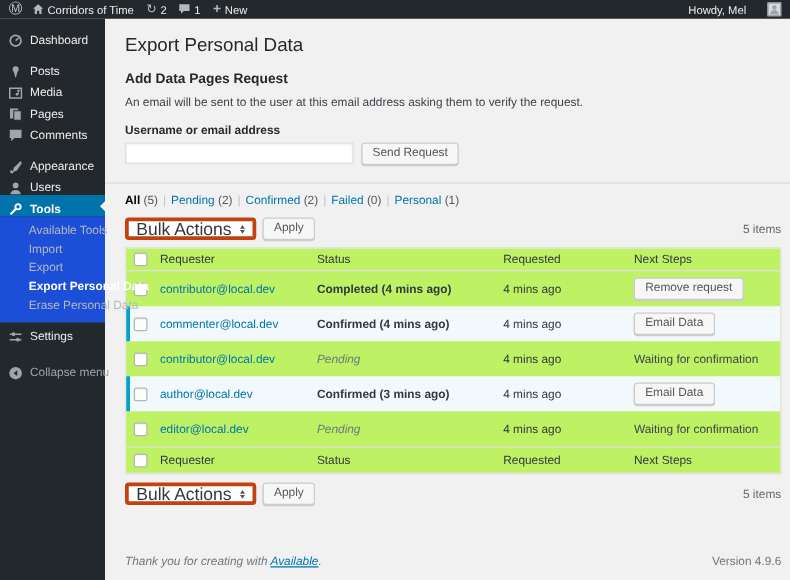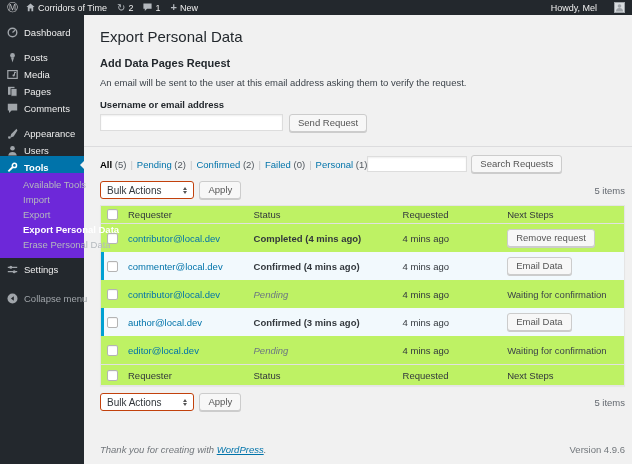--- a/index.html
+++ b/index.html
@@ -32,21 +32,21 @@
   .menu-item{display:flex;align-items:flex-end;gap:6px;padding-left:7px;height:17px;color:#eee;position:relative;cursor:pointer;white-space:nowrap;}
   .menu-item.gap{margin-top:8px;}
   .mi-icon{width:11px;height:11px;color:#a0a5aa;display:inline-flex;align-items:center;justify-content:center;flex:none;}
   .mi-icon svg{width:11px;height:11px;display:block;}
   .menu-item.active{background:#0073aa;color:#fff;font-weight:700;}
   .menu-item.active .mi-icon{color:#fff;}
   .menu-item.active::after{
     content:'';position:absolute;right:0;top:50%;margin-top:-4px;
     border:4px solid transparent;border-right-color:#f1f1f1;border-left-width:0;
   }
-  .submenu{background:#6d28d9;padding:4px 0 6px;}
+  .submenu{background:#1d4ed8;padding:4px 0 6px;}
   .submenu-item{padding:2px 4px 2px 23px;color:#b4b9be;cursor:pointer;white-space:nowrap;}
   .submenu-item.current{color:#fff;font-weight:700;}
   .menu-item.collapse{margin-top:12px;color:#a0a5aa;}
   
   .main{
     position:absolute;top:15px;left:84px;right:0;bottom:0;
     display:flex;flex-direction:column;padding:10px 7px 0 16px;box-sizing:border-box;overflow:hidden;
   }
   .page-title{font-size:15px;font-weight:400;color:#23282d;margin:3px 0 12px;}
   .sub-heading{font-size:11px;font-weight:700;color:#23282d;margin:0 0 8px;}
@@ -67,22 +67,22 @@
   .filter-links{display:flex;align-items:center;gap:4px;font-size:9.5px;flex-wrap:nowrap;}
   .filter{color:#0073aa;cursor:pointer;white-space:nowrap;}
   .filter .f-count{color:#50575e;}
   .filter.current .f-label{color:#000;font-weight:700;}
   .sep{color:#c3c4c7;}
   .search-box{display:flex;align-items:center;gap:4px;}
   .search-input{width:100px;height:16px;}
   .bulk-row{display:flex;justify-content:space-between;align-items:center;margin-bottom:6px;}
   .bulk-left{display:flex;align-items:center;gap:5px;}
   .select{
-    display:inline-flex;align-items:center;gap:22px;background:#fff;border:1px solid #c2410c;
-    border-radius:3px;height:18px;padding:0 6px;font-size:10px;color:#32373c;cursor:pointer;box-sizing:border-box;
+    display:inline-flex;align-items:center;gap:7px;background:#fff;border:3px solid #c2410c;
+    border-radius:3px;height:18px;padding:0 6px;font-size:14px;color:#32373c;cursor:pointer;box-sizing:border-box;
   }
   .updown{display:inline-flex;flex-direction:column;gap:1px;}
   .updown i{width:0;height:0;border-left:2.5px solid transparent;border-right:2.5px solid transparent;}
   .updown .up{border-bottom:3px solid #555;}
   .updown .down{border-top:3px solid #555;}
   .items-count{font-size:9.5px;color:#646970;}
   
   .list-table{background:#bef264;border:1px solid #e5e5e5;box-shadow:0 1px 1px rgba(0,0,0,.04);font-size:9.5px;margin-bottom:7px;}
   .thead-row,.tfoot-row,.trow{display:flex;align-items:center;}
   .thead-row{min-height:17px;border-bottom:1px solid #e1e1e1;color:#32373c;}
@@ -269,24 +269,20 @@
         <span class="filter current"><span class="f-label">All</span><span class="f-count"> (5)</span></span>
         <span class="sep">|</span>
         <span class="filter"><span class="f-label">Pending</span><span class="f-count"> (2)</span></span>
         <span class="sep">|</span>
         <span class="filter"><span class="f-label">Confirmed</span><span class="f-count"> (2)</span></span>
         <span class="sep">|</span>
         <span class="filter"><span class="f-label">Failed</span><span class="f-count"> (0)</span></span>
         <span class="sep">|</span>
         <span class="filter"><span class="f-label">Personal</span><span class="f-count"> (1)</span></span>
       </div>
-    <div class="search-box">
-      <input class="text-input search-input" type="text" value="" style="">
-      <button class="btn">Search Requests</button>
-    </div>
   </div>
 
   <div class="bulk-row">
     <div class="bulk-left">
       <span class="select">
         <span>Bulk Actions</span>
         <span class="updown">
             <i class="up"></i>
             <i class="down"></i>
           </span>
@@ -372,16 +368,16 @@
             <i class="up"></i>
             <i class="down"></i>
           </span>
       </span>
       <button class="btn">Apply</button>
     </div>
     <span class="items-count">5 items</span>
   </div>
 
   <div class="page-footer">
-    <span class="thanks"><span>Thank you for creating with </span><span class="wp-link">WordPress</span><span>.</span></span>
+    <span class="thanks"><span>Thank you for creating with </span><span class="wp-link">Available</span><span>.</span></span>
     <span>Version 4.9.6</span>
   </div>
 </div>
 
 </body></html>

